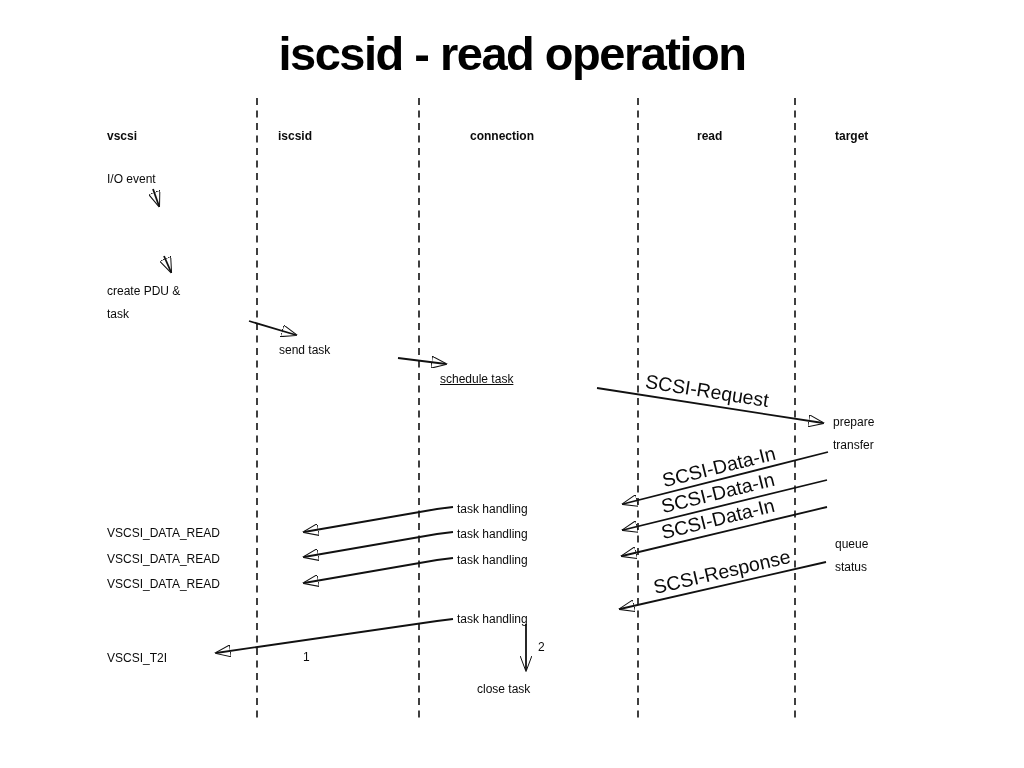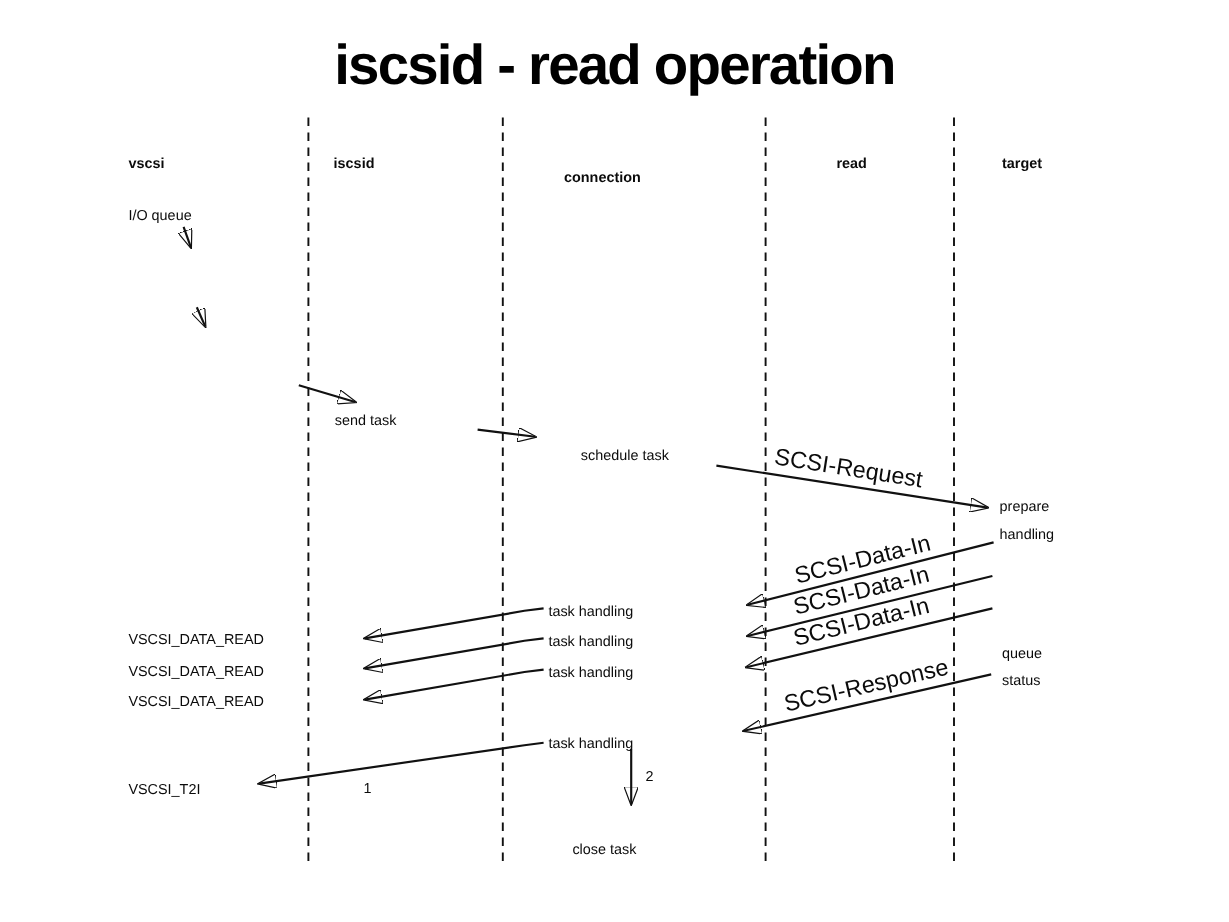--- a/index.html
+++ b/index.html
@@ -66,48 +66,52 @@
 
     <path class="arrow" d="M453,619 L437,621 L216,653" marker-end="url(#ah)"></path>
 
     <path class="arrow" d="M526,624 L526,670" marker-end="url(#ah)"></path>
   </svg>
 
   <div class="title">iscsid - read operation</div>
 
   <div class="lbl hdr" style="left:107px; top:125px;">vscsi</div>
   <div class="lbl hdr" style="left:278px; top:125px;">iscsid</div>
-  <div class="lbl hdr" style="left:470px; top:125px;margin-top:12px;">connection</div>
+  <div class="lbl hdr" style="left:470px; top:125px;">connection</div>
   <div class="lbl hdr" style="left:697px; top:125px;">read</div>
   <div class="lbl hdr" style="left:835px; top:125px;">target</div>
 
-  <div class="lbl" style="left:107px; top:168px;">I/O queue</div>
+  <div class="lbl" style="left:107px; top:168px;">I/O event</div>
+  <div class="lbl twoline" style="left:107px; top:280px;">
+    <span>create PDU &amp;</span>
+    <span>task</span>
+  </div>
   <div class="lbl" style="left:107px; top:522px;">VSCSI_DATA_READ</div>
   <div class="lbl" style="left:107px; top:548px;">VSCSI_DATA_READ</div>
   <div class="lbl" style="left:107px; top:573px;">VSCSI_DATA_READ</div>
   <div class="lbl" style="left:107px; top:647px;">VSCSI_T2I</div>
 
   <div class="lbl" style="left:279px; top:339px;">send task</div>
 
-  <div class="lbl" style="left:484px; top:368px;">schedule task</div>
+  <div class="lbl" style="left:440px; top:368px;text-decoration:underline;">schedule task</div>
   <div class="lbl" style="left:457px; top:498px;">task handling</div>
   <div class="lbl" style="left:457px; top:523px;">task handling</div>
   <div class="lbl" style="left:457px; top:549px;">task handling</div>
   <div class="lbl" style="left:457px; top:608px;">task handling</div>
-  <div class="lbl" style="left:477px; top:697px;">close task</div>
+  <div class="lbl" style="left:477px; top:678px;">close task</div>
 
   <div class="rot" style="--a:9deg; left:707px; top:391px;">SCSI-Request</div>
   <div class="rot" style="--a:-14deg; left:719px; top:467px;">SCSI-Data-In</div>
   <div class="rot" style="--a:-14deg; left:718px; top:493px;">SCSI-Data-In</div>
   <div class="rot" style="--a:-14deg; left:718px; top:519px;">SCSI-Data-In</div>
   <div class="rot" style="--a:-13deg; left:722px; top:572px;">SCSI-Response</div>
 
   <div class="lbl twoline" style="left:833px; top:411px;">
     <span>prepare</span>
-    <span>handling</span>
+    <span>transfer</span>
   </div>
   <div class="lbl twoline" style="left:835px; top:533px;">
     <span>queue</span>
     <span>status</span>
   </div>
 
   <div class="lbl" style="left:303px; top:646px;">1</div>
   <div class="lbl" style="left:538px; top:636px;">2</div>
 
 </div>

